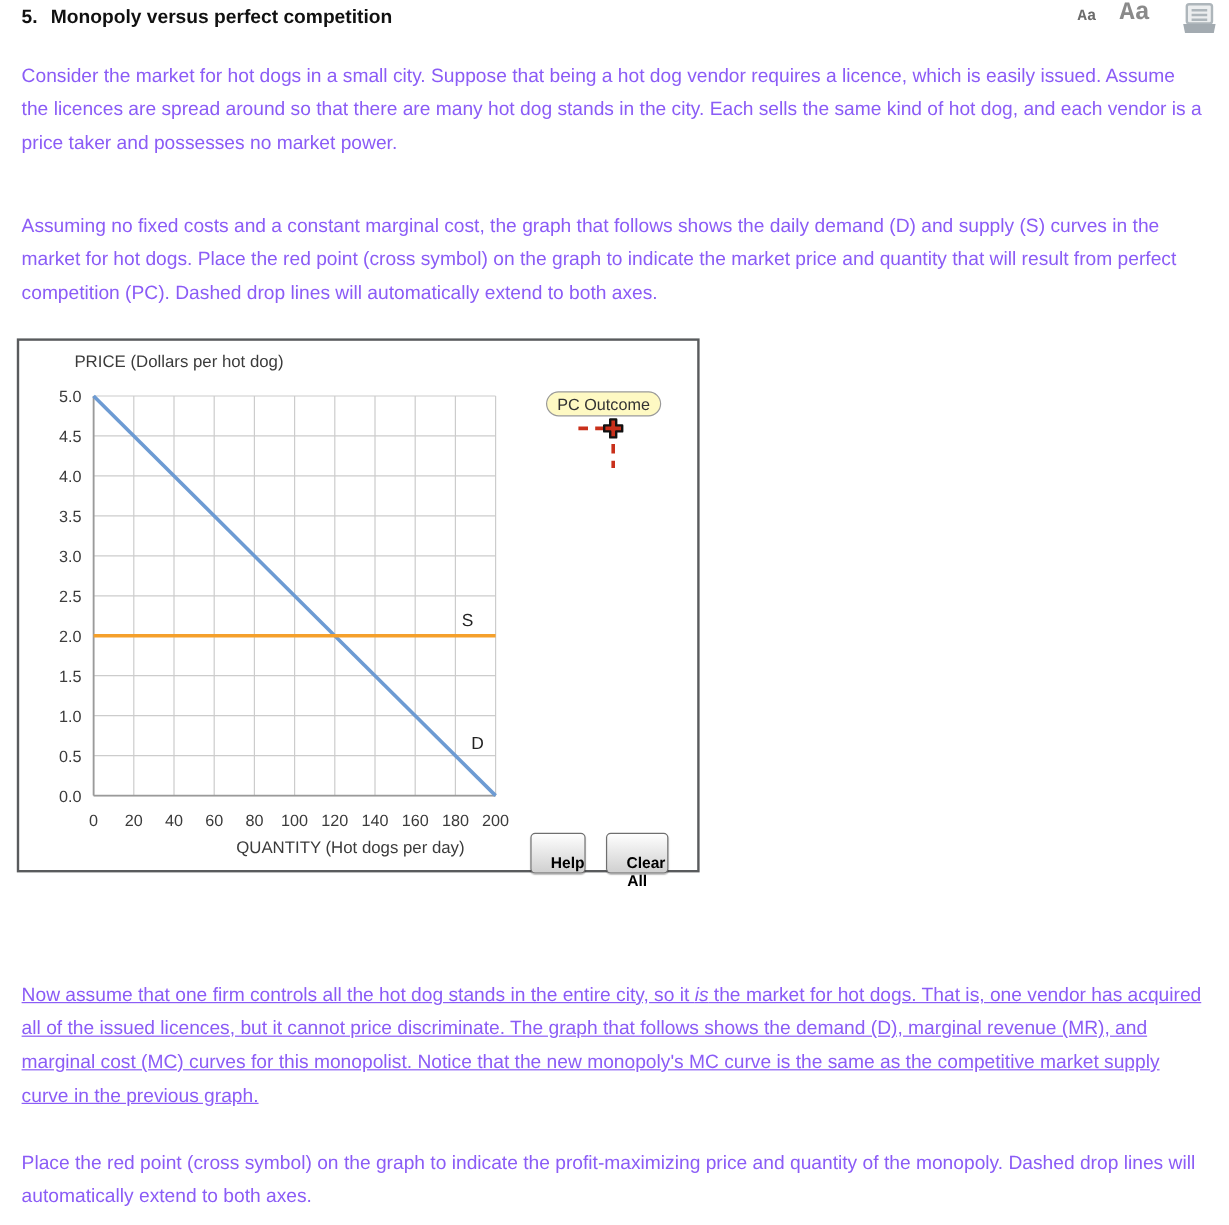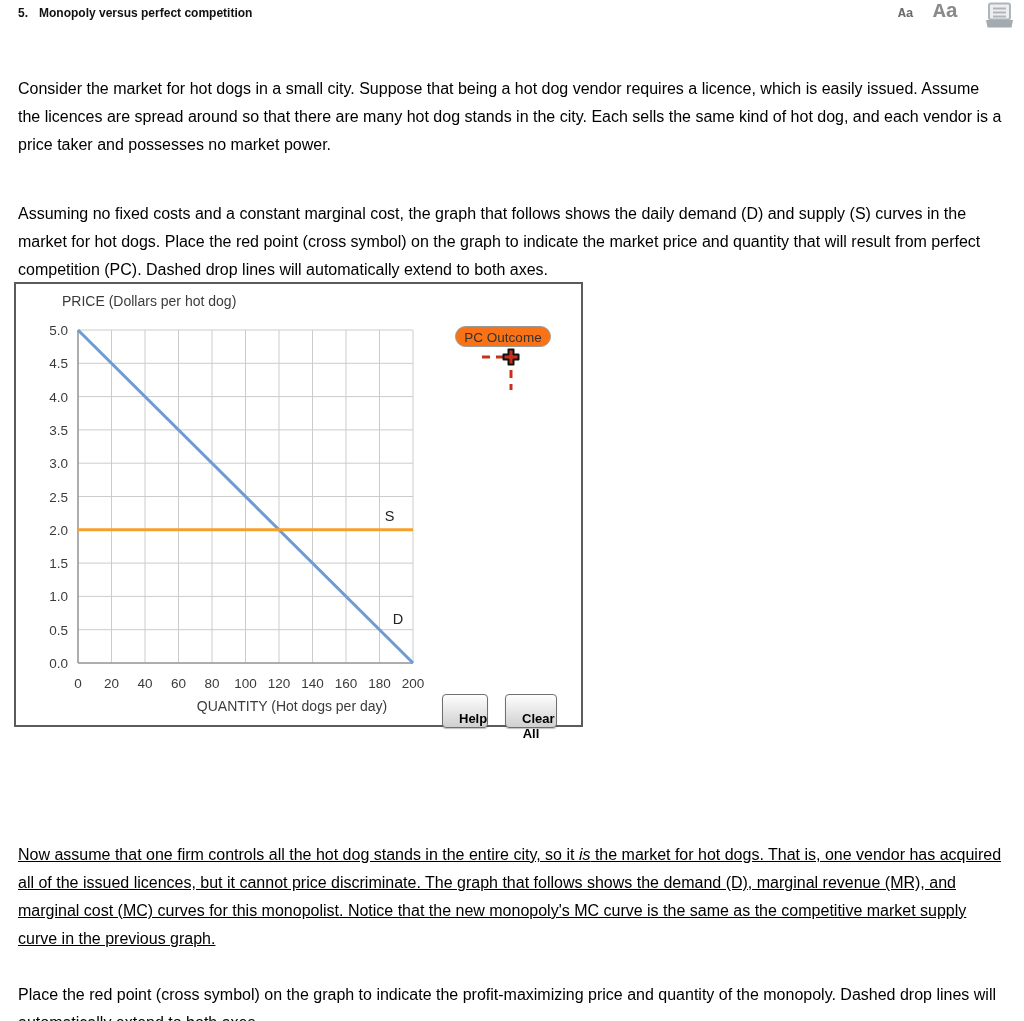--- a/index.html
+++ b/index.html
@@ -1,23 +1,23 @@
 <!DOCTYPE html>
 <html><head>
 <meta charset="utf-8">
 <style>
   html,body{margin:0;padding:0;}
   body{
     width:1024px;height:1021px;position:relative;background:#ffffff;
     font-family:"Liberation Sans","DejaVu Sans",sans-serif;color:#1c1c1c;
     overflow:hidden;
   }
-  .page-title{position:absolute;left:18px;top:6px;font-size:12px;font-weight:bold;color:#111;}
+  .page-title{position:absolute;left:18px;top:6px;font-size:16px;font-weight:bold;color:#111;}
   .page-title .num{margin-right:11px;}
-  .para{position:absolute;left:18px;width:985px;font-size:16px;line-height:28px;color:#000000;margin-top:25px;}
+  .para{position:absolute;left:18px;width:985px;font-size:16px;line-height:28px;color:#8b5cf6;}
   #p1{top:50px;}
   #p2{top:175px;}
   #p3{top:816px;text-decoration:underline;}
   #p4{top:956px;}
   .ital{font-style:italic;}
 
   
   .ctrl{position:absolute;cursor:pointer;background:none;border:none;padding:0;font-family:Liberation Mono, monospace;}
   #font-small{left:898px;top:6px;font-size:13px;font-weight:bold;color:#6b6b6b;}
   #font-large{left:933px;top:0px;font-size:21px;font-weight:bold;color:#8a8a8a;}
@@ -29,21 +29,21 @@
     border:2px solid #595b5d;background:#fff;box-sizing:border-box;
   }
   #chart-svg{position:absolute;left:0;top:0;}
   #chart-svg text{font-family:"Liberation Sans","DejaVu Sans",sans-serif;}
   #chart-svg .tick{font-size:13.5px;fill:#3b3b3b;}
   #chart-svg .axis-title{font-size:14px;fill:#3b3b3b;}
   #chart-svg .curve-label{font-size:14.5px;fill:#222;}
 
   .pill{
     position:absolute;left:439px;top:42px;width:96px;height:21px;
-    border:1px solid #9a9a9a;border-radius:11px;background:#f97316;
+    border:1px solid #9a9a9a;border-radius:11px;background:#fef9c3;
     font-size:13.5px;color:#333;text-align:center;line-height:21px;box-sizing:border-box;
   }
   #point-tool{position:absolute;left:463px;top:61px;cursor:grab;}
 
   .gbtn{
     position:absolute;top:410px;height:23px;box-sizing:border-box;
     font-family:inherit;font-size:13px;font-weight:bold;color:#000;
     background:linear-gradient(#fefefe,#e9e9e9 45%,#d0d0d0);
     border:1px solid #6f6f6f;border-radius:4px;box-shadow:0 1px 1px rgba(0,0,0,0.25);
     text-align:center;padding:16px;cursor:pointer;

